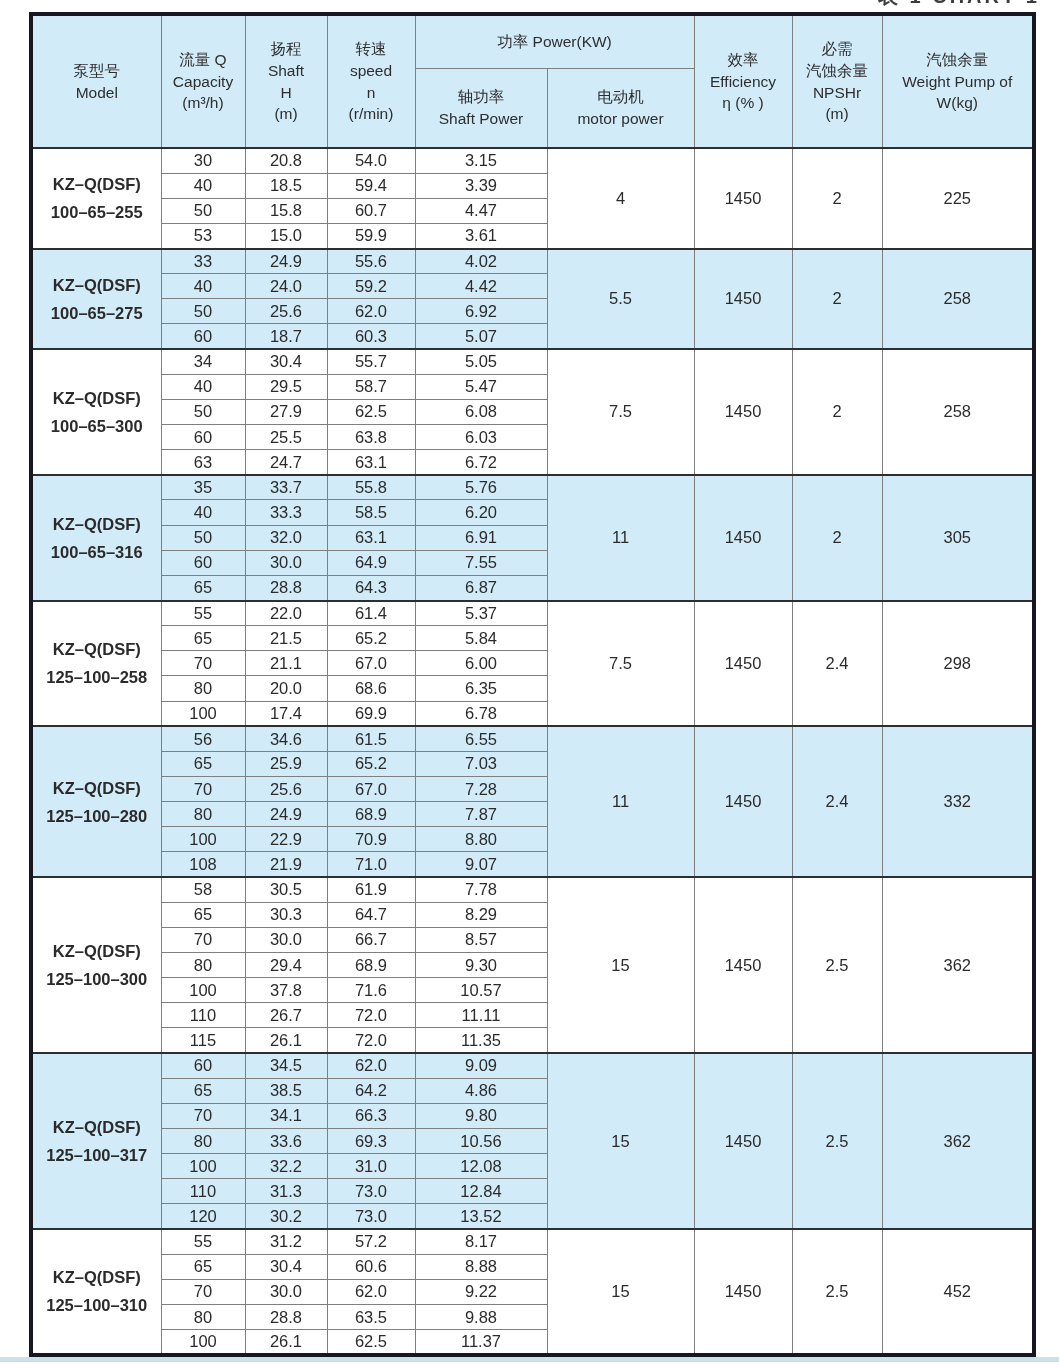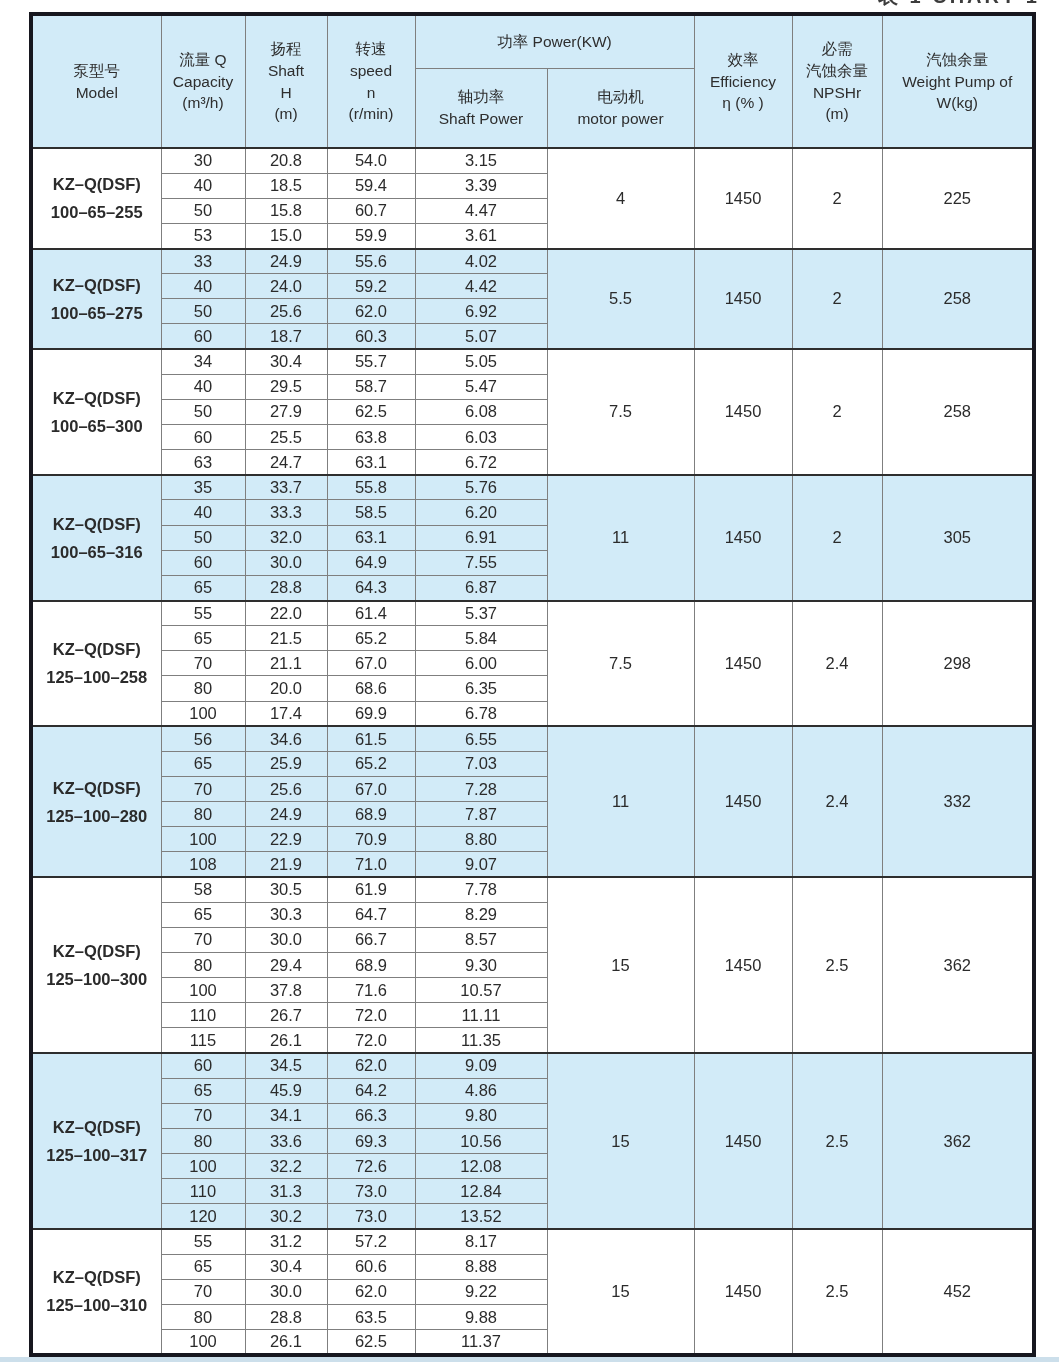--- a/index.html
+++ b/index.html
@@ -387,40 +387,40 @@
         <td>34.5</td>
         <td>62.0</td>
         <td>9.09</td>
         <td rowspan="7">15</td>
         <td rowspan="7">1450</td>
         <td rowspan="7">2.5</td>
         <td rowspan="7">362</td>
       </tr>
       <tr class="shaded">
         <td>65</td>
-        <td>45.9</td>
+        <td>38.5</td>
         <td>64.2</td>
         <td>4.86</td>
       </tr>
       <tr class="shaded">
         <td>70</td>
         <td>34.1</td>
         <td>66.3</td>
         <td>9.80</td>
       </tr>
       <tr class="shaded">
         <td>80</td>
         <td>33.6</td>
         <td>69.3</td>
         <td>10.56</td>
       </tr>
       <tr class="shaded">
         <td>100</td>
         <td>32.2</td>
-        <td>72.6</td>
+        <td>31.0</td>
         <td>12.08</td>
       </tr>
       <tr class="shaded">
         <td>110</td>
         <td>31.3</td>
         <td>73.0</td>
         <td>12.84</td>
       </tr>
       <tr class="shaded">
         <td>120</td>

